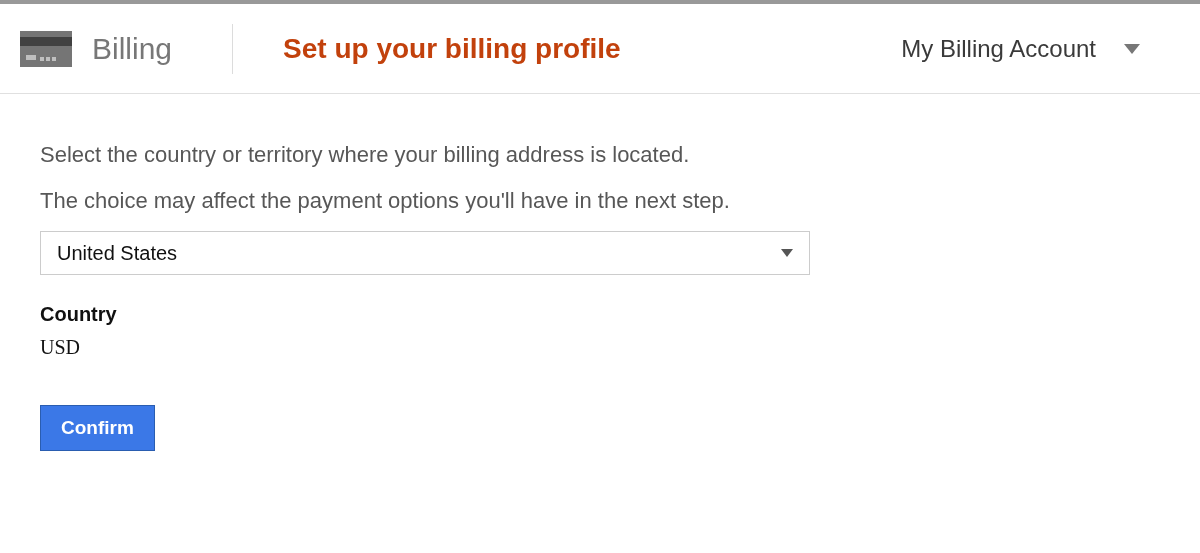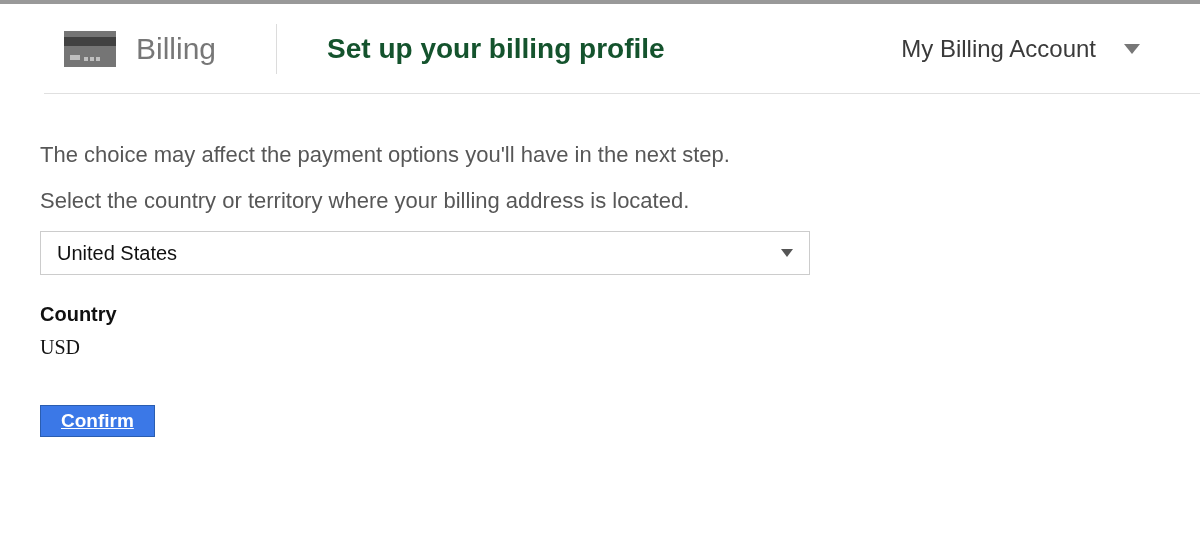--- a/index.html
+++ b/index.html
@@ -13,21 +13,20 @@
       width: 1200px;
       height: 553px;
       border-top: 4px solid #999;
     }
     .header {
       display: flex;
       align-items: center;
       height: 90px;
       border-bottom: 1px solid #e0e0e0;
       padding: 0 20px;
-      margin-left: 44px;
     }
     .header-section-left {
       display: flex;
       align-items: center;
       gap: 20px;
       padding-right: 60px;
     }
     .billing-icon {
       width: 52px;
       height: 36px;
@@ -42,21 +41,21 @@
       font-weight: 400;
     }
     .vdivider {
       width: 1px;
       height: 50px;
       background: #dcdcdc;
       margin-right: 50px;
     }
     .page-title {
       font-size: 28px;
-      color: #14532d;
+      color: #c2410c;
       font-weight: bold;
       flex: 0 0 auto;
     }
     .header-spacer {
       flex: 1;
     }
     .account-selector {
       display: flex;
       align-items: center;
       gap: 28px;
@@ -116,23 +115,22 @@
       margin-top: 4px;
       font-family: Liberation Serif, serif;
     }
     .confirm-button {
       margin-top: 46px;
       background: #3b78e7;
       border: 1px solid #2a5db0;
       color: #fff;
       font-size: 19px;
       font-weight: bold;
-      padding: 4px 20px;
+      padding: 11px 20px;
       cursor: pointer;
-      text-decoration: underline;
     }
   </style>
 </head>
 <body>
 
 <div class="header">
   <div class="header-section-left">
     <div class="billing-icon">
       <svg width="52" height="36" viewBox="0 0 52 36">
         <rect x="0" y="0" width="52" height="36" fill="#757575"></rect>
@@ -148,22 +146,22 @@
   <div class="vdivider"></div>
   <div class="page-title">Set up your billing profile</div>
   <div class="header-spacer"></div>
   <div class="account-selector">
     <span>My Billing Account</span>
     <span class="triangle"></span>
   </div>
 </div>
 
 <div class="content">
+  <p class="instruction-line">Select the country or territory where your billing address is located.</p>
   <p class="instruction-line">The choice may affect the payment options you'll have in the next step.</p>
-  <p class="instruction-line">Select the country or territory where your billing address is located.</p>
 
   <div class="country-select">
     <span>United States</span>
     <span class="triangle"></span>
   </div>
 
   <div class="field-label">Country</div>
   <div class="currency-value">USD</div>
 
   <button class="confirm-button">Confirm</button>

